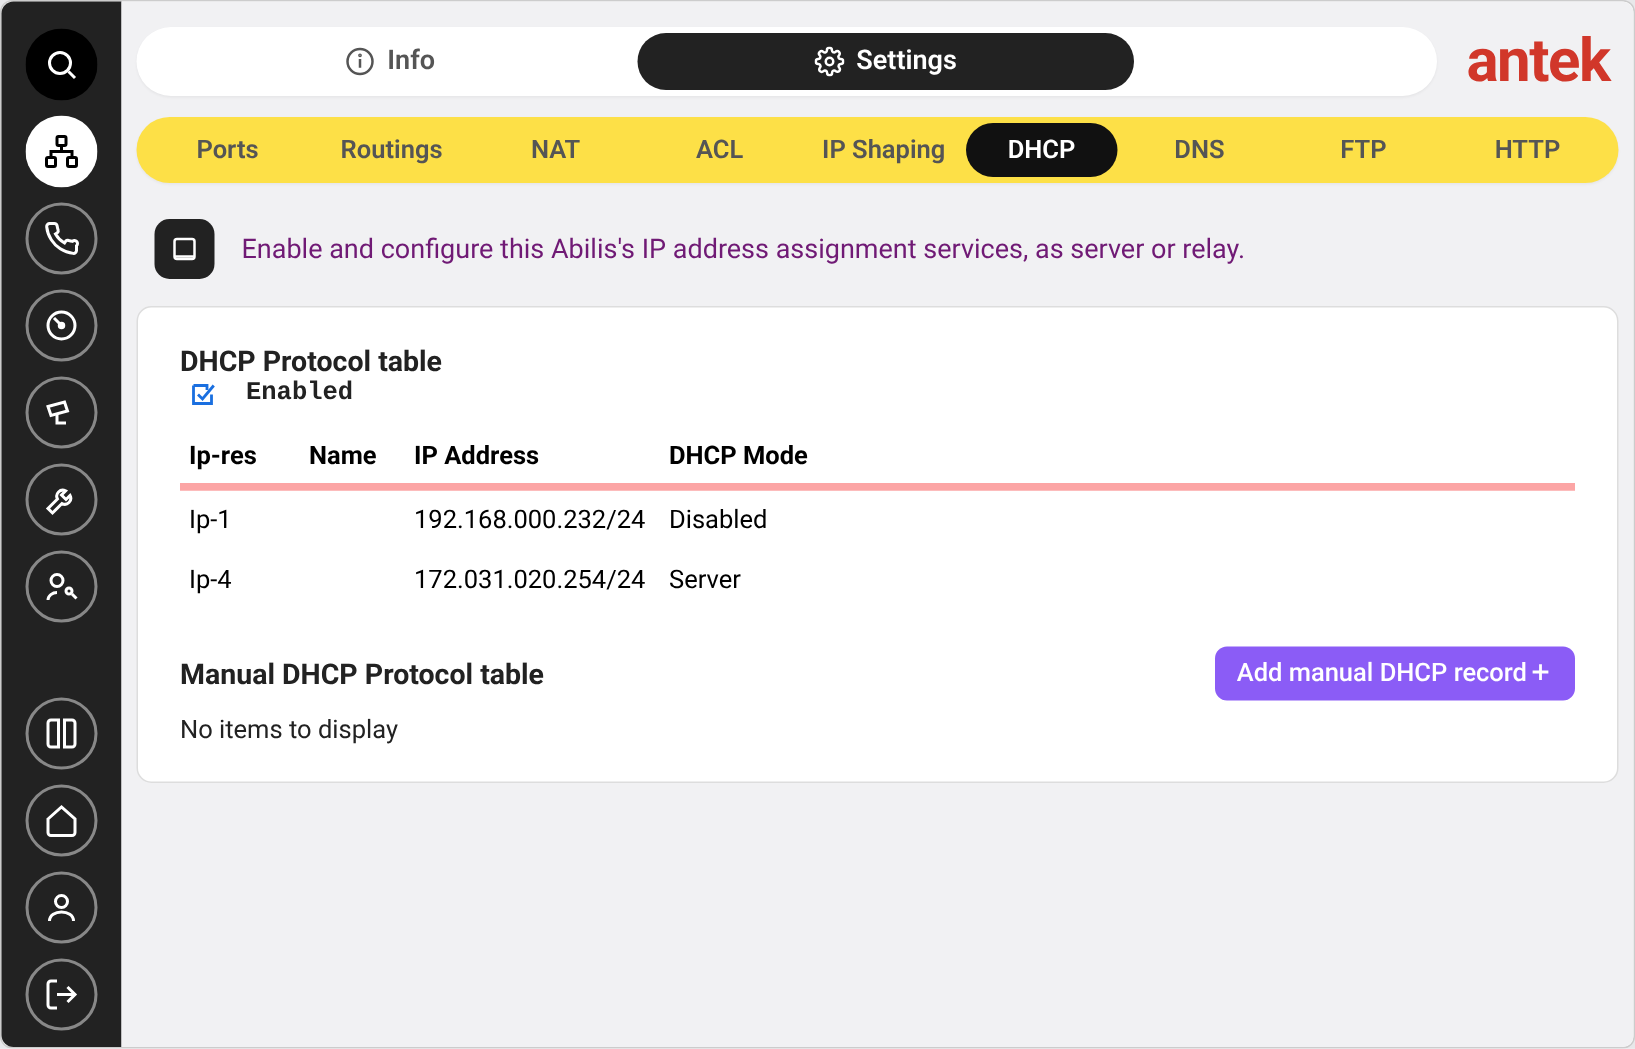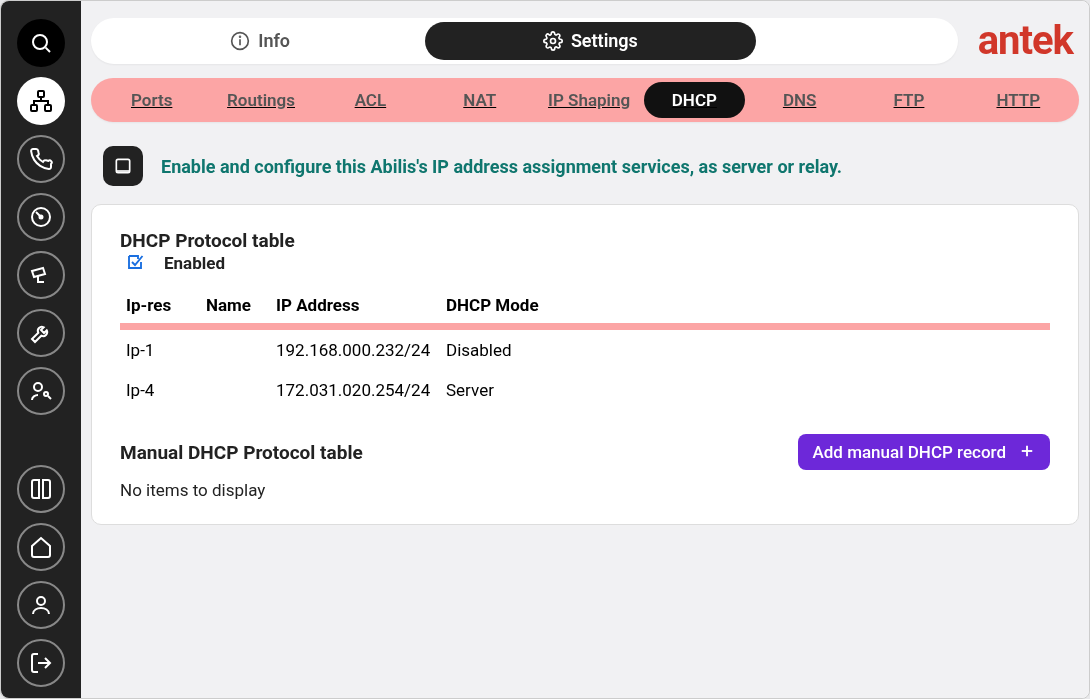--- a/index.html
+++ b/index.html
@@ -100,28 +100,27 @@
   .pill svg { width: 20px; height: 20px; stroke: currentColor; fill:none; stroke-width:2;}
   .logo {
     font-size: 40px;
     font-weight: 700;
     color: #d1372a;
     letter-spacing: -1px;
     padding-right: 6px;
   }
   
   .subtabs {
-    background: #fca5a5;
+    background: #fde047;
     border-radius: 999px;
     display: flex;
     align-items: flex-start;
     height: 44px;
     padding: 4px 6px;
     box-shadow: 0 1px 2px rgba(0,0,0,0.05);
-    text-decoration: underline;
   }
   .subtab {
     flex: 1;
     text-align: center;
     font-weight: 600;
     color: #555;
     cursor: pointer;
     padding: 8px 4px;
     border-radius: 999px;
     font-size: 17px;
@@ -140,77 +139,77 @@
     padding: 10px 12px 4px 12px;
   }
   .desc-icon {
     width: 40px; height: 40px;
     background: #222;
     border-radius: 10px;
     display: flex; align-items:center; justify-content:center;
     color: #fff;
   }
   .desc-icon svg { width:20px; height:20px; stroke:#fff; fill:none; stroke-width:2;}
-  .desc-text { font-size: 18px; color: #0f766e; font-weight: bold; }
+  .desc-text { font-size: 18px; color: #701a75; }
   
   .card {
     background: #fff;
     border: 1px solid #ddd;
     border-radius: 10px;
     padding: 24px 28px;
   }
   .card h3 {
     font-size: 19px;
     font-weight: 700;
     color: #222;
     margin-bottom: 1px;
   }
   .enabled-row {
     display: flex;
-    align-items: flex-start;
+    align-items: center;
     gap: 20px;
     margin-bottom: 14px;
     padding-left: 6px;
+    font-family: Liberation Mono, monospace;
   }
   .check {
     width: 18px; height: 18px;
     color: #1a6fe0;
   }
   .check svg { width:18px; height:18px; stroke: #1a6fe0; fill:none; stroke-width:2.5;}
   .enabled-label { font-weight:700; font-size:17px; color:#222;}
   table.dhcp {
     width: 100%;
     border-collapse: collapse;
     font-size: 17px;
   }
   table.dhcp th {
     text-align: left;
     padding: 8px 6px;
-    border-bottom: 7px solid #fca5a5;
+    border-bottom: 5px solid #fca5a5;
     font-weight: 700;
   }
   table.dhcp td {
     padding: 10px 6px;
     margin-left: 40px;
   }
   .manual-row {
     display: flex;
     align-items: center;
     justify-content: space-between;
     margin-top: 24px;
   }
   .manual-row h3 { margin-bottom: 0;}
   .add-btn {
-    background: #6d28d9;
+    background: #8b5cf6;
     color: #fff;
     border-radius: 8px;
     padding: 8px 14px;
     display:flex;
     align-items:flex-start;
-    gap: 12px;
     font-size: 17px;
     cursor:pointer;
     font-weight: 500;
   }
   .add-btn svg { width:18px; height:18px; stroke:#fff; stroke-width:2.5; fill:none;}
   .no-items {
     padding: 10px 0 0 0;
     font-size:17px;
     color:#222;
   }
@@ -312,22 +311,22 @@
           <span>Settings</span>
         </div>
         <div style="flex:0.6"></div>
       </div>
       <div class="logo">antek</div>
     </div>
 
     <div class="subtabs">
       <div class="subtab">Ports</div>
       <div class="subtab">Routings</div>
+      <div class="subtab">NAT</div>
       <div class="subtab">ACL</div>
-      <div class="subtab">NAT</div>
       <div class="subtab">IP Shaping</div>
       <div class="subtab active">DHCP</div>
       <div class="subtab">DNS</div>
       <div class="subtab">FTP</div>
       <div class="subtab">HTTP</div>
     </div>
 
     <div class="desc-row">
       <div class="desc-icon">
         <svg viewBox="0 0 24 24">

